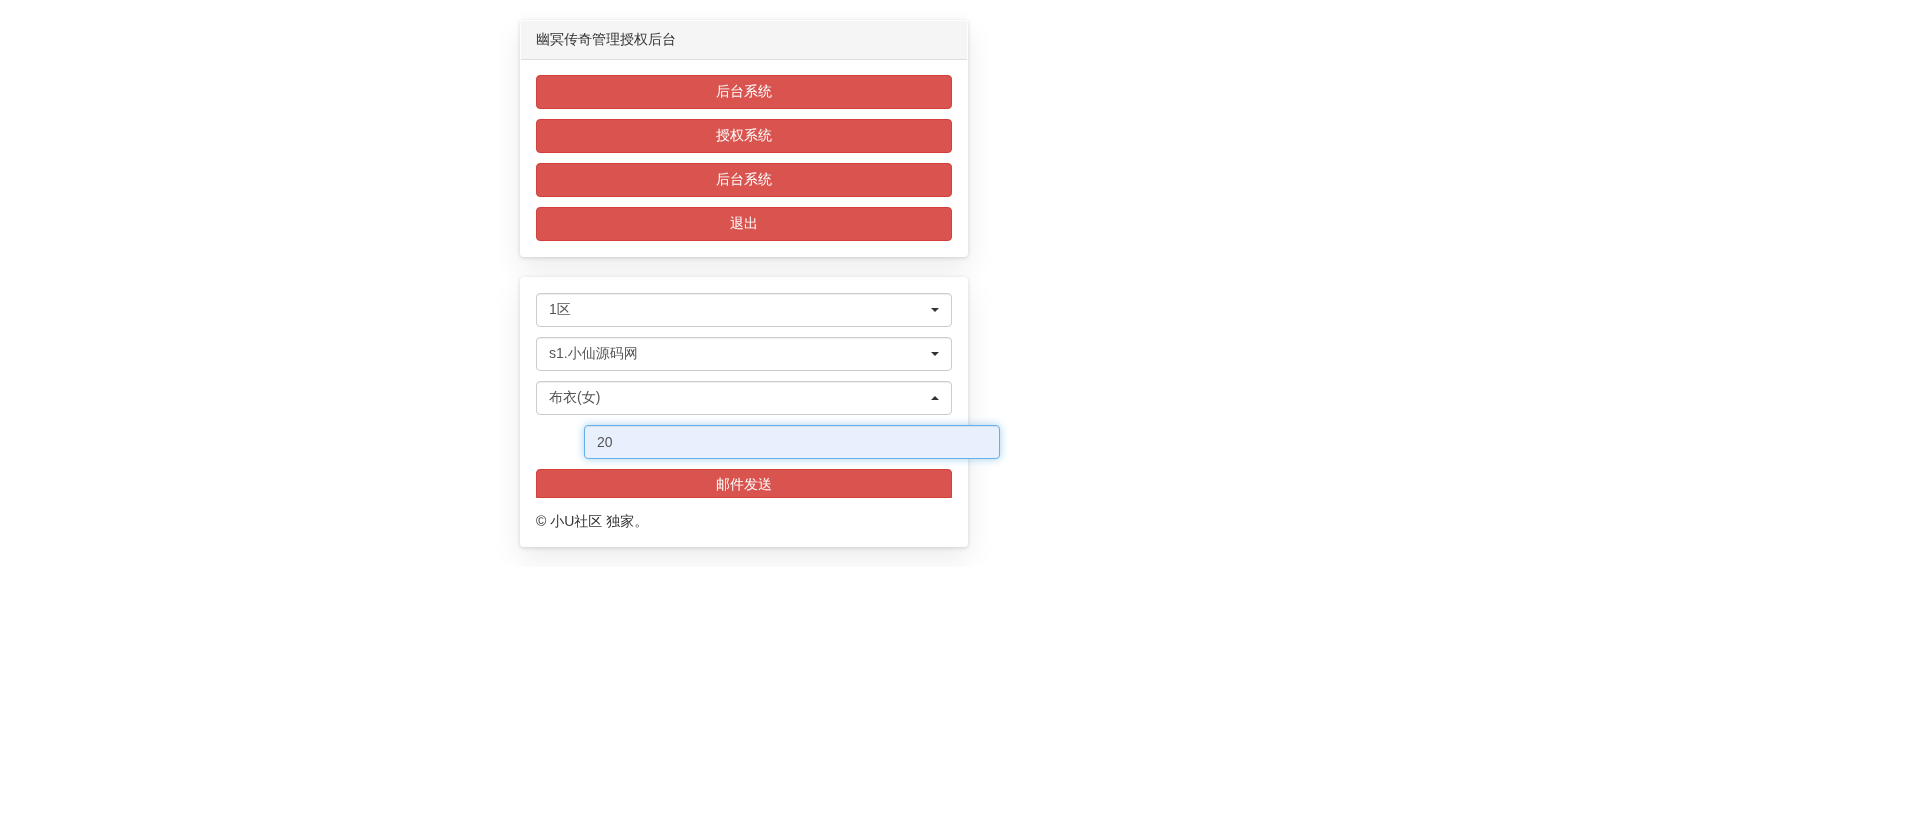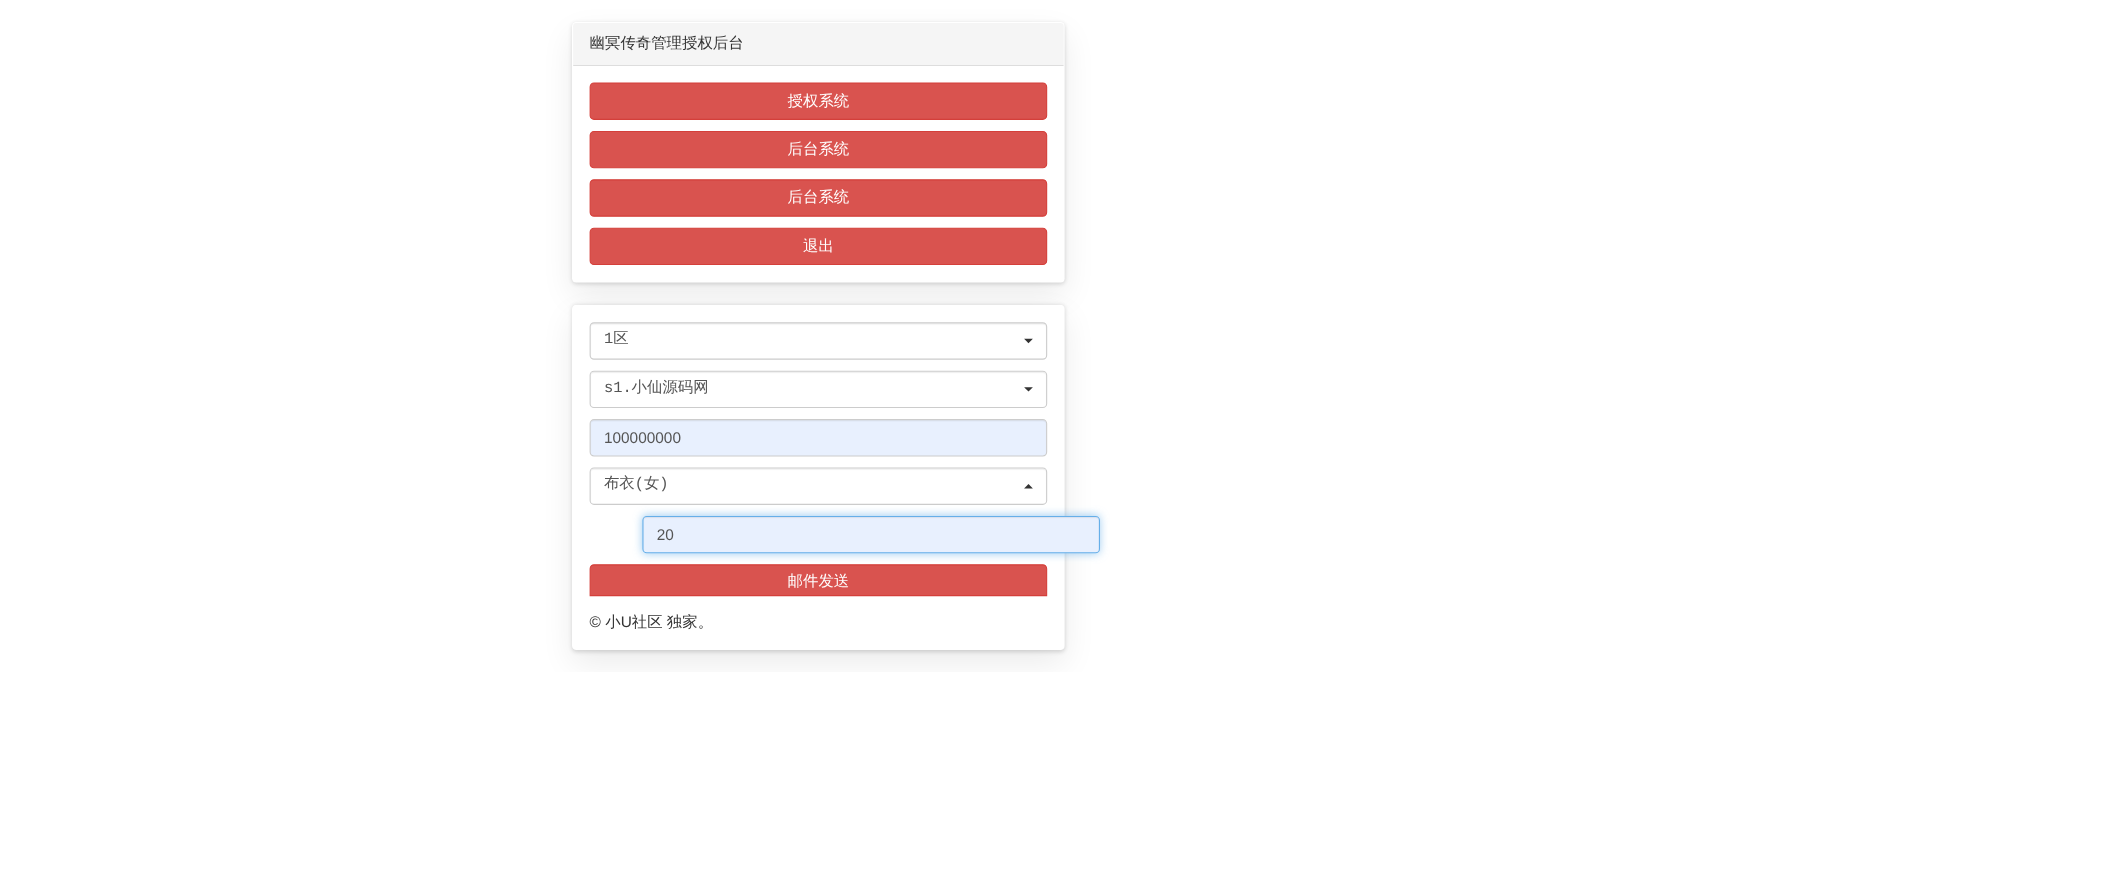--- a/index.html
+++ b/index.html
@@ -68,21 +68,21 @@
   }
   .form-control.autofill {
     background: #e8f0fe;
   }
   .form-control.focus {
     border-color: #66afe9;
     outline: 0;
     box-shadow: inset 0 1px 1px rgba(0,0,0,0.07), 0 0 8px rgba(102,175,233,0.6);
     margin-left: 48px;
   }
-  .select-wrap { position: relative; cursor: pointer; color: #555; font-family: Liberation Mono, monospace; }
+  .select-wrap { position: relative; cursor: pointer; color: #555; }
   .caret {
     position: absolute;
     right: 12px;
     top: 50%;
     transform: translateY(-50%);
     width: 0; height: 0;
     border-left: 4px solid transparent;
     border-right: 4px solid transparent;
     border-top: 4px solid #333;
   }
@@ -95,41 +95,40 @@
   }
 </style>
 </head>
 <body>
 
 <div class="wrap">
 
   <div class="panel">
     <div class="panel-heading">幽冥传奇管理授权后台</div>
     <div class="panel-body">
+      <div class="btn btn-danger">后台系统</div>
       <div class="btn btn-danger">授权系统</div>
-      <div class="btn btn-danger">后台系统</div>
       <div class="btn btn-danger">后台系统</div>
       <div class="btn btn-danger">退出</div>
     </div>
   </div>
 
   <div class="panel">
     <div class="panel-body">
 
       <div class="form-control select-wrap">
         <span>1区</span>
         <span class="caret"></span>
       </div>
 
       <div class="form-control select-wrap">
         <span>s1.小仙源码网</span>
         <span class="caret"></span>
       </div>
 
-      <input type="text" class="form-control autofill" value="100000000" style="">
 
 
 
       <div class="form-control select-wrap">
         <span>布衣(女)</span>
         <span class="caret up"></span>
       </div>
 
       <input type="text" class="form-control autofill focus" value="20" style="">
 

